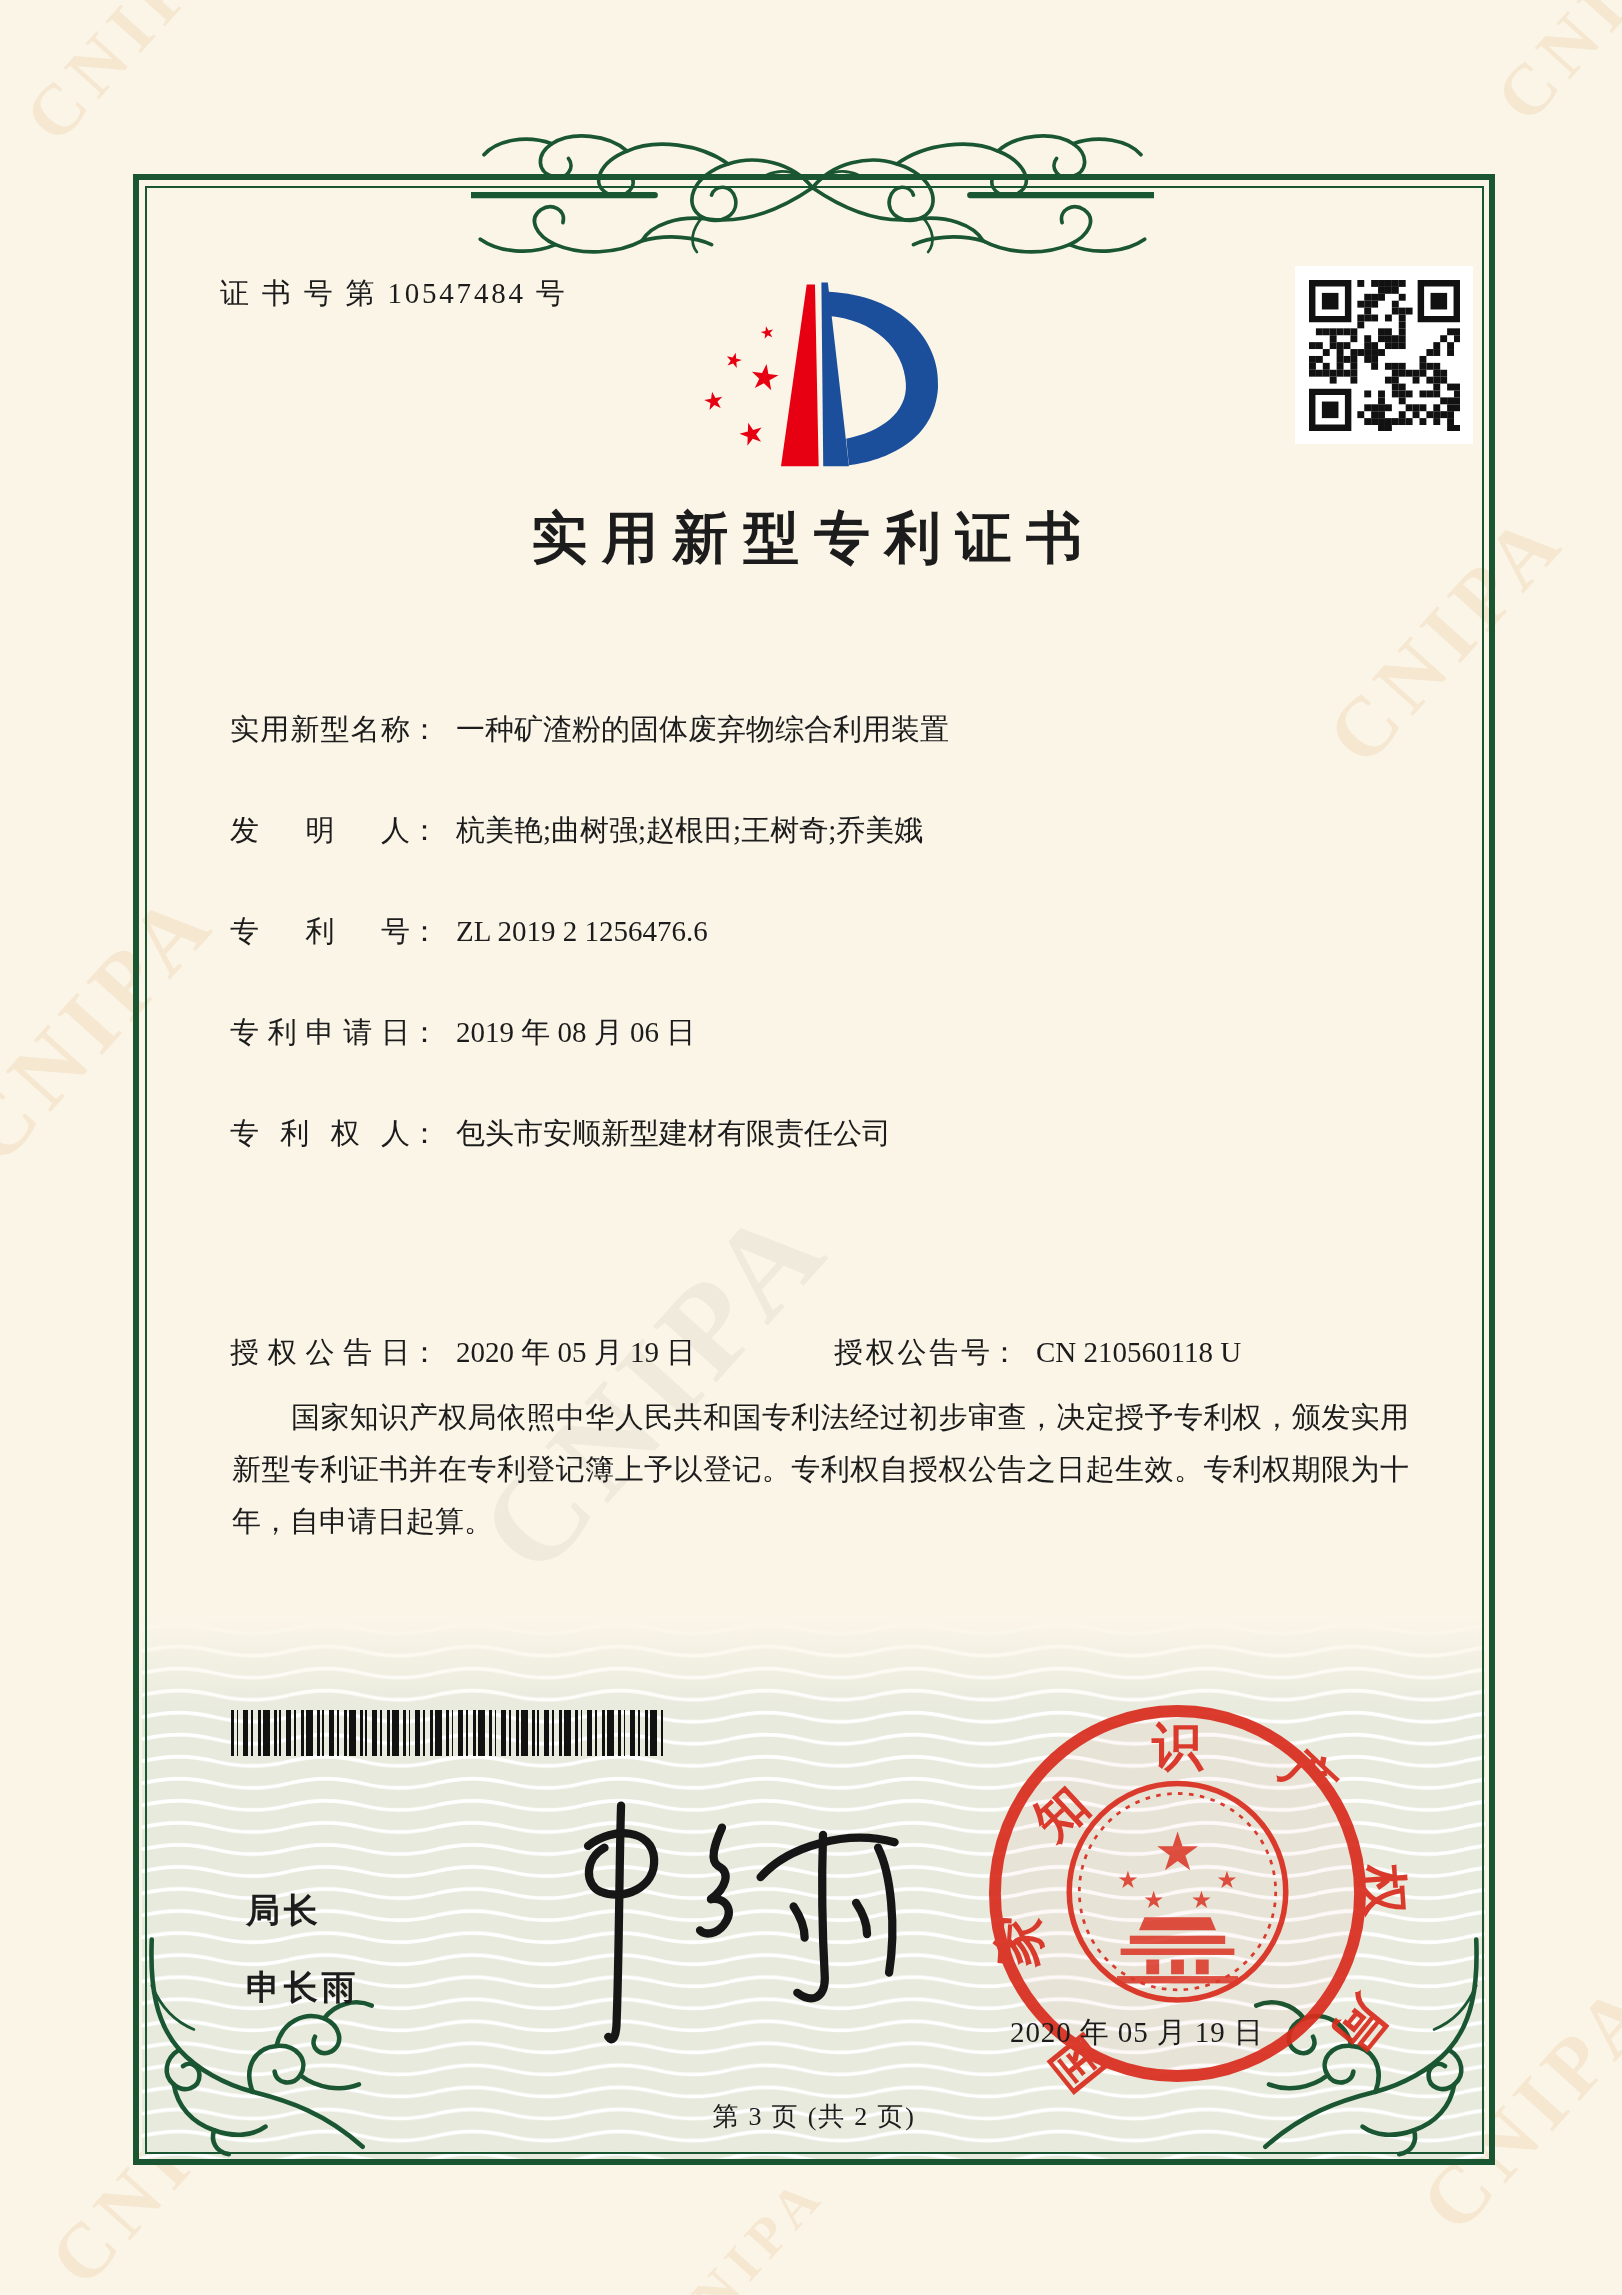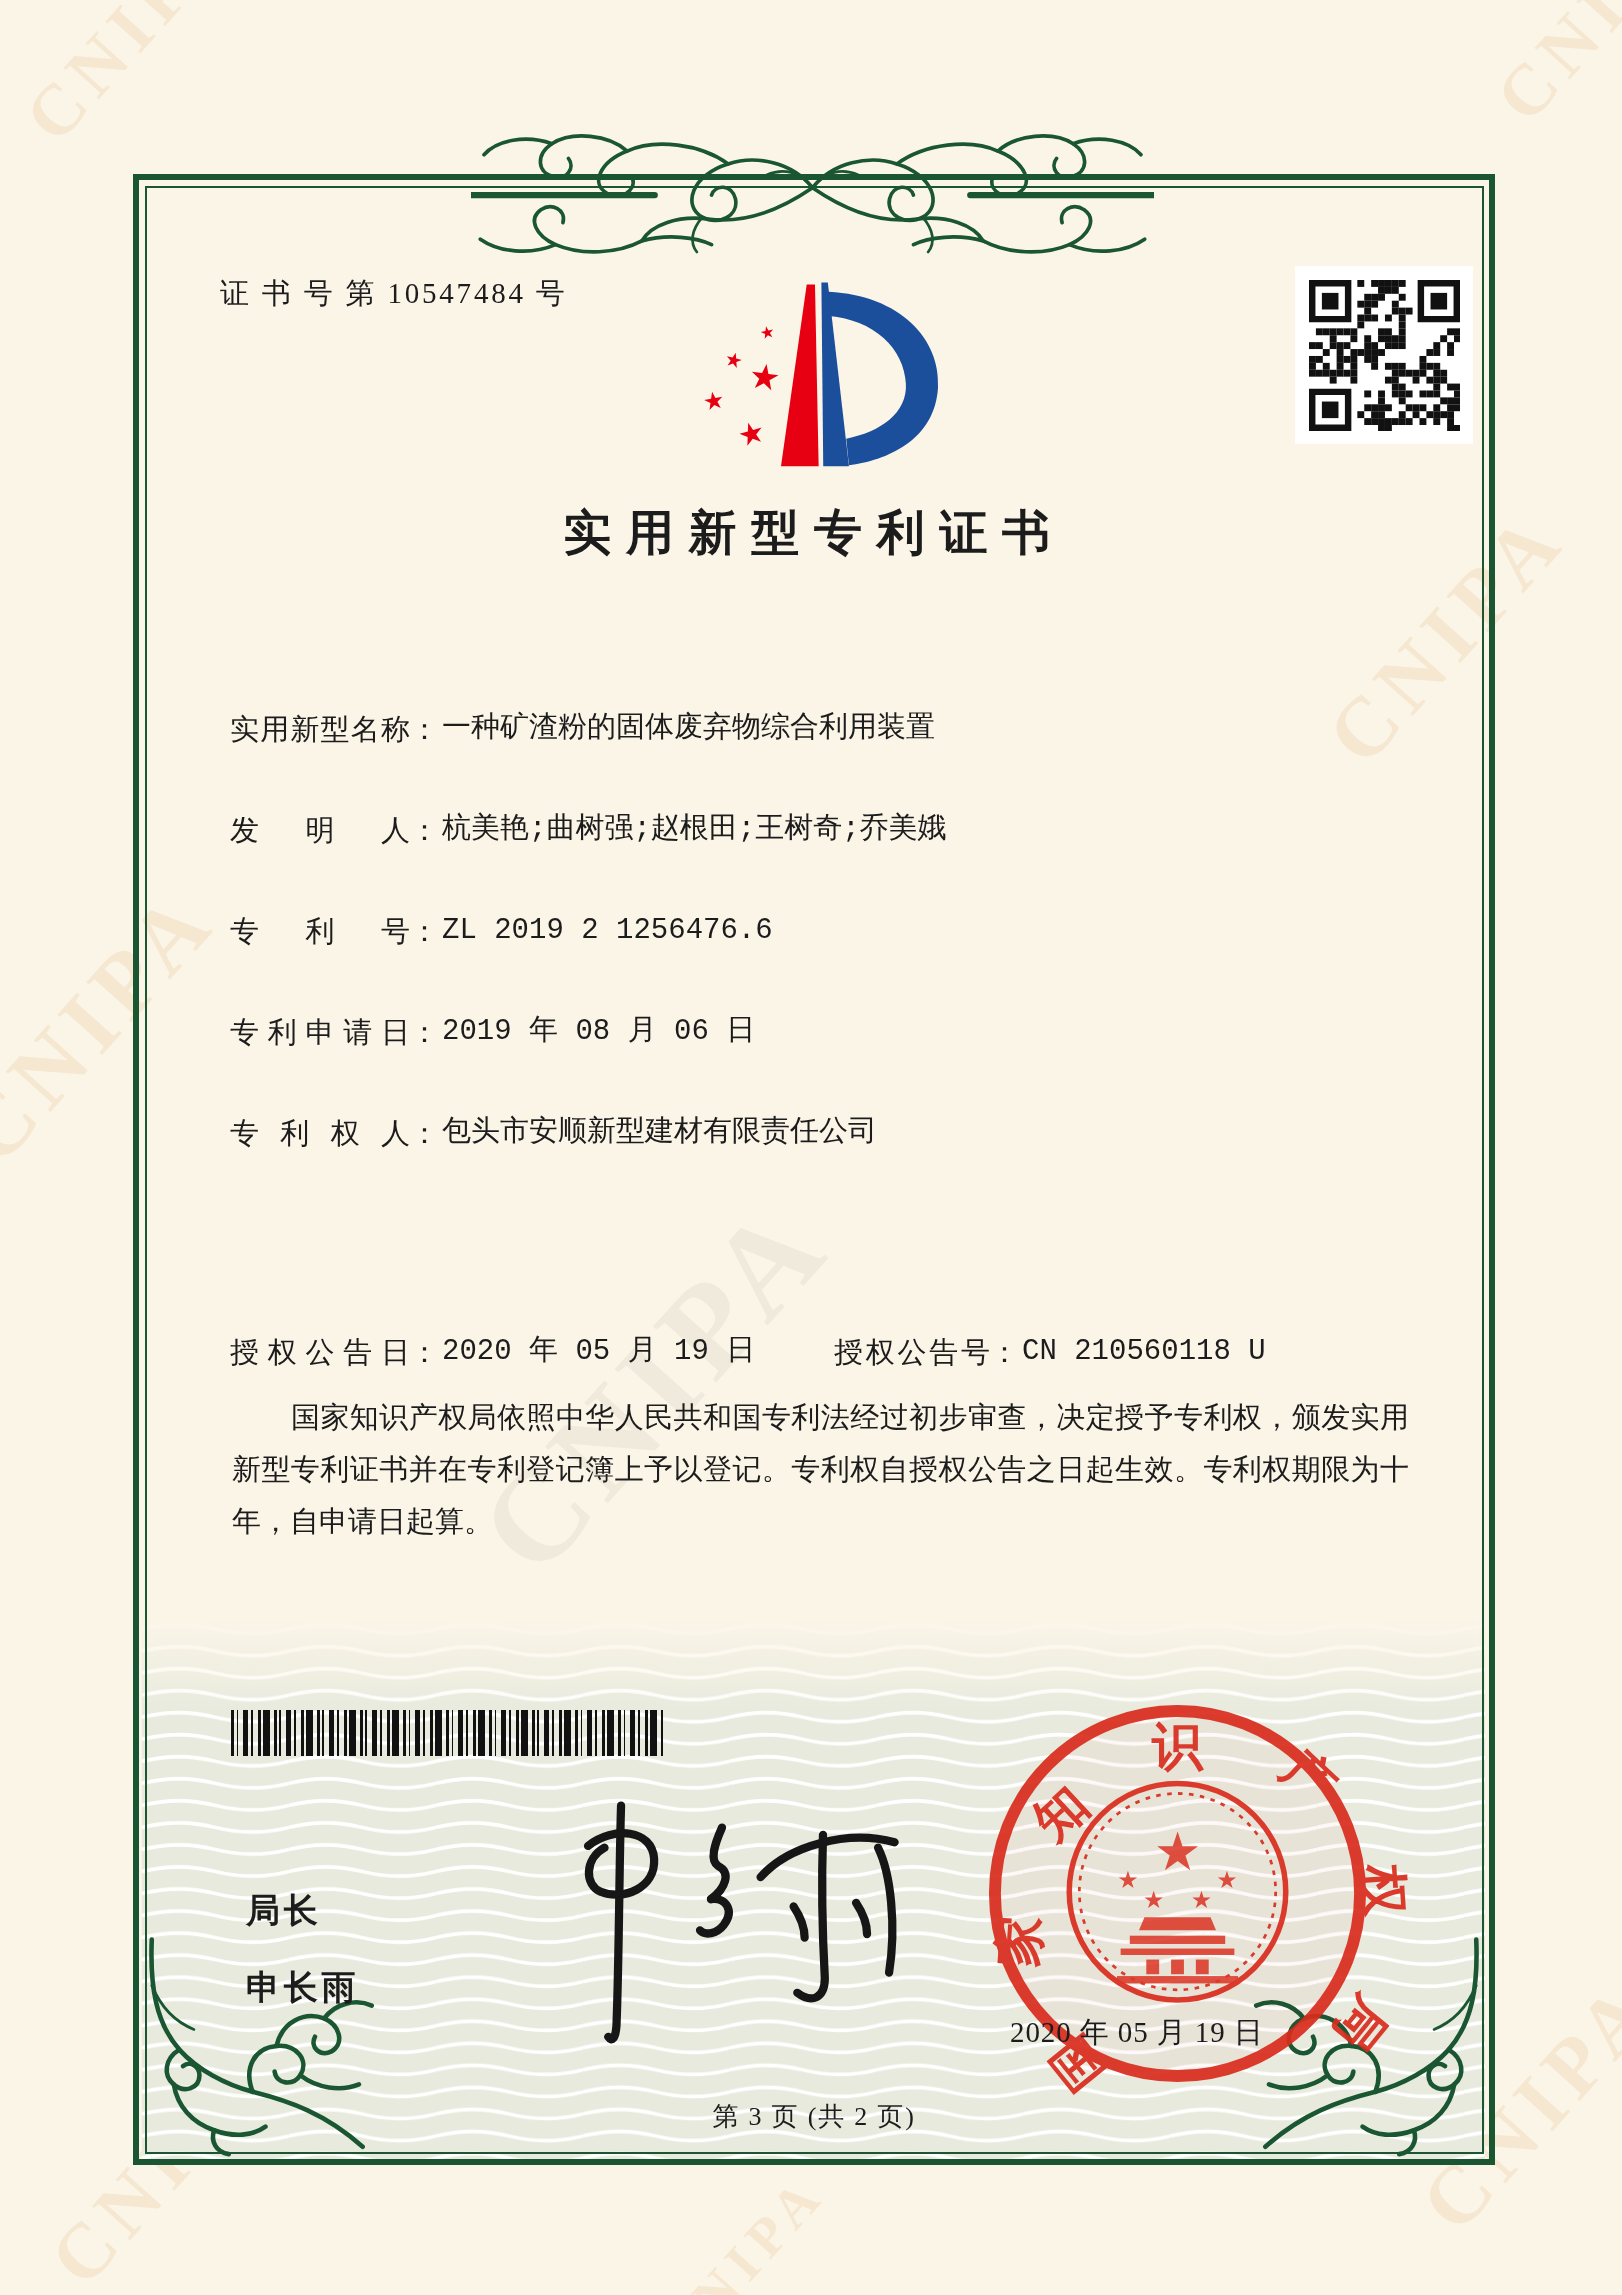--- a/index.html
+++ b/index.html
@@ -30,27 +30,27 @@
   .corner.right{left:1247px;top:1930px;}
   .corner.left{left:138px;top:1930px;transform:scaleX(-1);}
   
   .cert-no{position:absolute;left:220px;top:274px;font-size:29px;letter-spacing:2.8px;z-index:3;}
   .logo{position:absolute;left:680px;top:264px;width:303px;height:241px;z-index:3;}
   .logo-star{position:absolute;color:#e60012;z-index:4;line-height:1;}
   .qr-box{position:absolute;left:1295px;top:266px;width:178px;height:178px;background:#ffffff;z-index:3;}
   .qr-box svg{position:absolute;left:13.8px;top:13.8px;}
   .doc-title{
     position:absolute;left:133px;top:501px;width:1362px;text-align:center;
-    font-size:48px;font-weight:bold;letter-spacing:14.7px;z-index:3;
+    font-size:56px;font-weight:bold;letter-spacing:14.7px;z-index:3;
   }
   
   .frow{position:absolute;left:230px;width:1203px;font-size:29px;z-index:3;line-height:1.55;}
   .flabel{display:inline-block;width:180px;text-align:justify;text-align-last:justify;vertical-align:top;}
   .fcolon{vertical-align:top;}
-  .fvalue{margin-left:3px;vertical-align:top;font-family:Liberation Mono, monospace;}
+  .fvalue{margin-left:17px;vertical-align:top;}
   .fvalue.addr{display:inline-block;width:826px;line-height:1.78;}
   .grant-no-pair{position:absolute;left:604px;top:0;white-space:nowrap;}
   .grant-no-pair .flabel{width:156px;}
   
   .body-text{position:absolute;left:220px;top:1379px;width:1201px;font-size:29px;line-height:52px;z-index:3;}
   .body-text p{margin:12px;text-indent:59px;text-align:justify;}
   
   .barcode{
     position:absolute;left:231px;top:1710px;width:432px;height:46px;z-index:3;
     background:repeating-linear-gradient(90deg,

